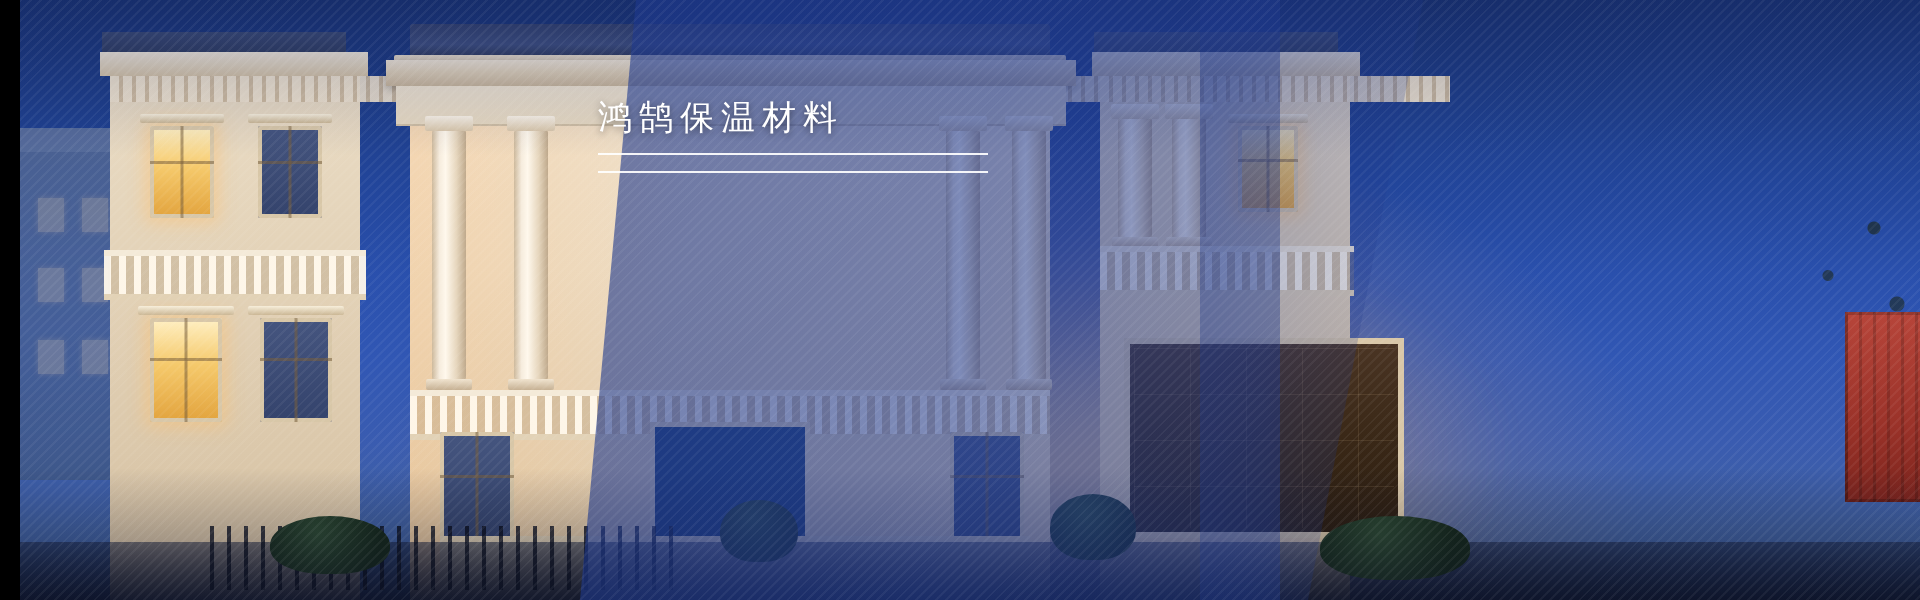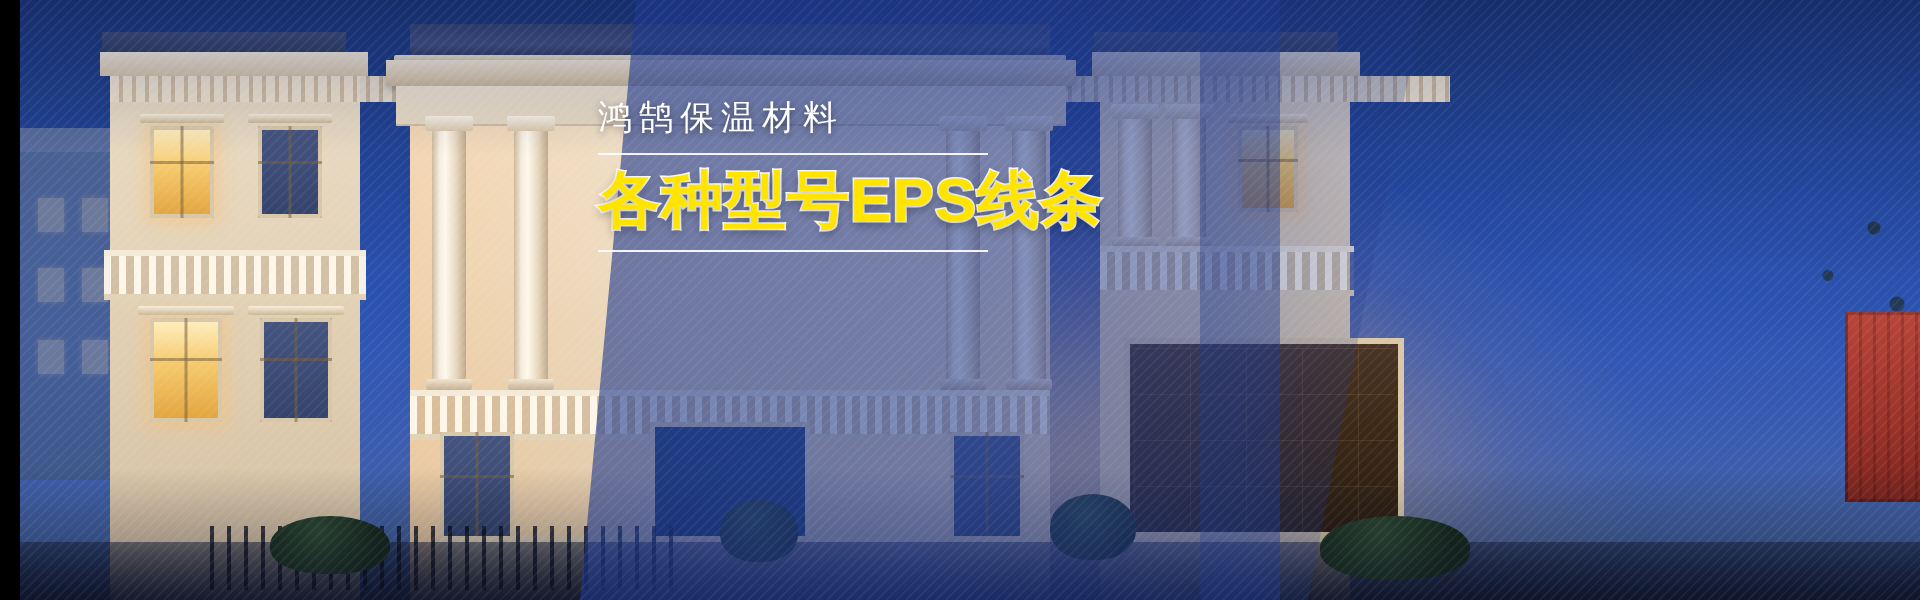--- a/index.html
+++ b/index.html
@@ -471,20 +471,19 @@
     <div class="slab"></div>
     <div class="slab2"></div>
     <div class="hatch"></div>
   </div>
 
   <div class="text-block">
     <div class="brand">鸿鹄保温材料</div>
 
     <div class="rule"></div>
 
-    <div class="headline">各种型号EPS线条</div>
 
 
     <div class="rule bottom"></div>
 
   </div>
 
 </div>
 
 </body></html>

